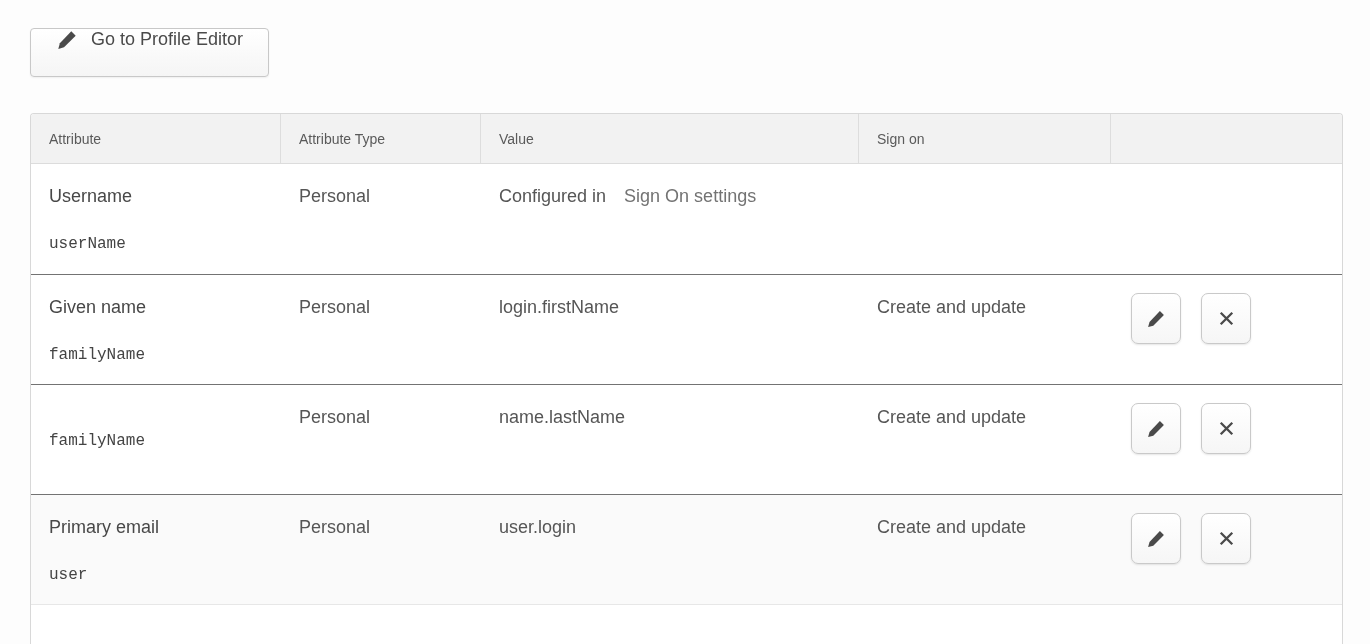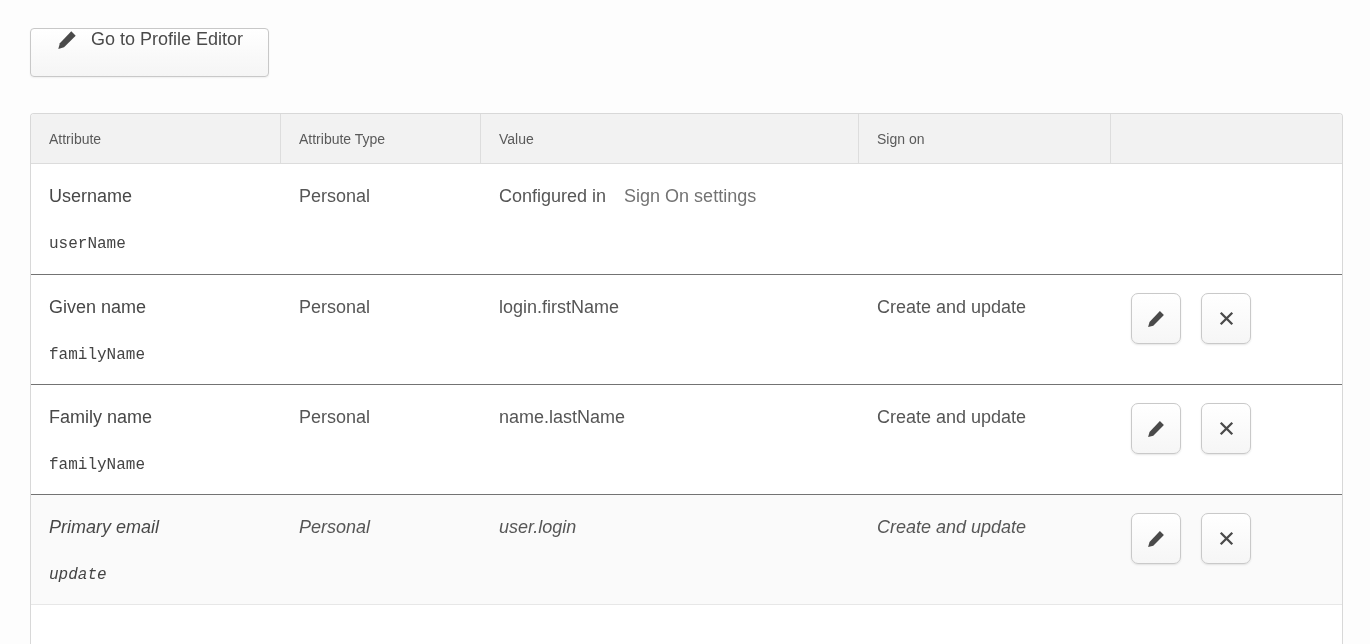--- a/index.html
+++ b/index.html
@@ -62,21 +62,21 @@
     font-size: 14px;
     color: #5a5a5a;
   }
   .th:not(:last-child) { border-right: 1px solid #ddd; }
 
   .tr {
     height: 110px;
     background: #ffffff;
   }
   .tr + .tr { border-top: 1px solid #737373; }
-  .tr.highlight { background: #fafafa; font-style: italic; }
+  .tr.highlight { background: #fafafa; }
   .filler {
     height: 40px;
     border-top: 1px solid #e7e7e7;
     background: #ffffff;
   }
 
   .td {
     padding: 20px 12px 0 18px;
     font-size: 18px;
     color: #565656;
@@ -175,21 +175,20 @@
           <svg width="21" height="21" viewBox="0 0 20 20">
             <path d="M4.5 4.5 L15.5 15.5 M15.5 4.5 L4.5 15.5" stroke="#4a4a4a" stroke-width="2.2" fill="none"></path>
           </svg>
         </span>
       </button>
     </div>
   </div>
 
   <div class="grid-row tr">
     <div class="td">
-      <div class="attr-label">Family name</div>
       <div class="attr-name">familyName</div>
     </div>
     <div class="td">Personal</div>
     <div class="td">name.lastName</div>
     <div class="td">Create and update</div>
     <div class="td actions">
       <button class="icon-btn">
         <span>
           <svg width="20" height="20" viewBox="0 0 20 20">
             <path d="M13.9 2.1l4 4L7.3 16.7l-5.2 1.4 1.4-5.2L13.9 2.1z" fill="#4a4a4a"></path>
@@ -202,21 +201,21 @@
             <path d="M4.5 4.5 L15.5 15.5 M15.5 4.5 L4.5 15.5" stroke="#4a4a4a" stroke-width="2.2" fill="none"></path>
           </svg>
         </span>
       </button>
     </div>
   </div>
 
   <div class="grid-row tr highlight">
     <div class="td">
       <div class="attr-label">Primary email</div>
-      <div class="attr-name">update</div>
+      <div class="attr-name">user</div>
     </div>
     <div class="td">Personal</div>
     <div class="td">user.login</div>
     <div class="td">Create and update</div>
     <div class="td actions">
       <button class="icon-btn">
         <span>
           <svg width="20" height="20" viewBox="0 0 20 20">
             <path d="M13.9 2.1l4 4L7.3 16.7l-5.2 1.4 1.4-5.2L13.9 2.1z" fill="#4a4a4a"></path>
           </svg>

